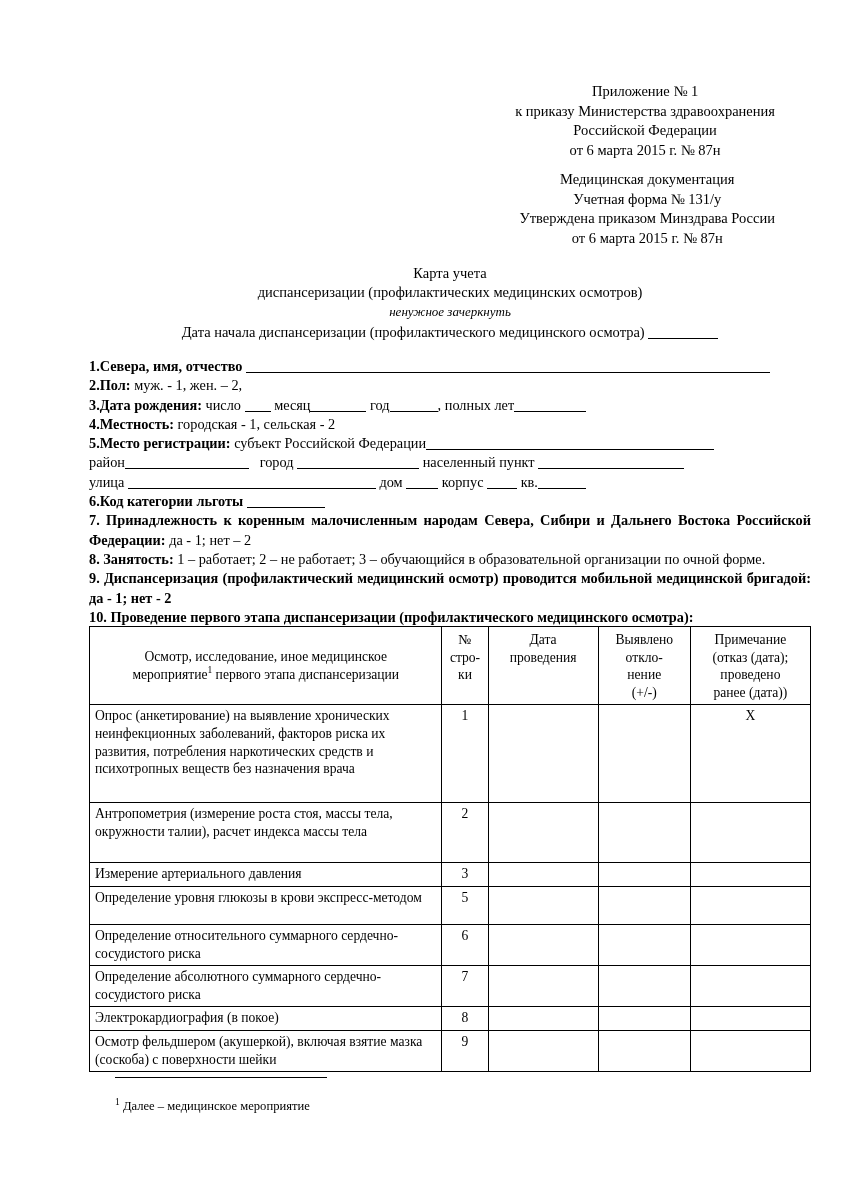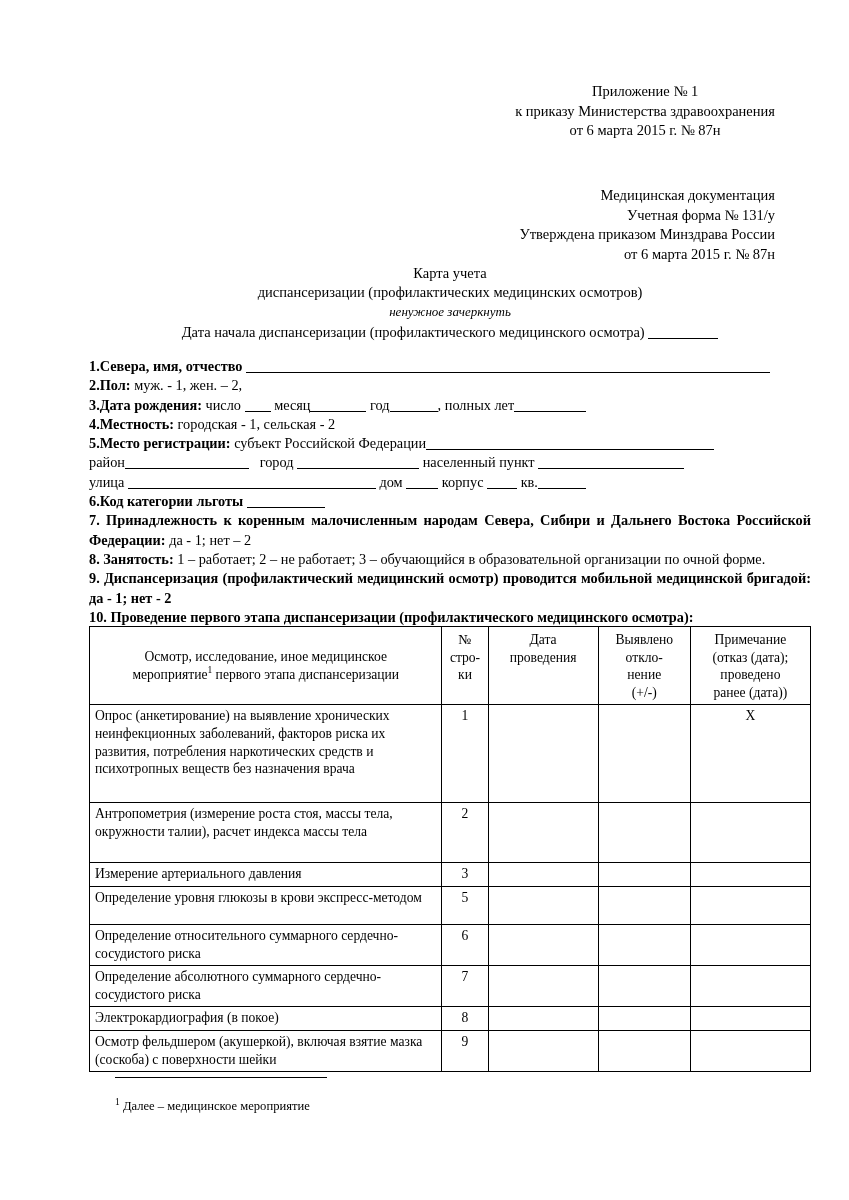--- a/index.html
+++ b/index.html
@@ -25,21 +25,21 @@
   
   .hdr-block {
     position: absolute;
     right: 74px;
     text-align: center;
     font-size: 14.5px;
     line-height: 19.5px;
     white-space: nowrap;
   }
   #hdr-appendix { top: 82px; }
-  #hdr-meddoc   { top: 186px; text-align: right; }
+  #hdr-meddoc   { top: 170px; }
   .hdr-line { display: block; }
 
   
   .title-wrap {
     position: absolute;
     top: 264px;
     left: 89px;
     width: 722px;
     text-align: center;
   }
@@ -145,20 +145,21 @@
   }
 </style>
 </head>
 <body>
 
 <div class="page">
 
   <div class="hdr-block" id="hdr-appendix">
     <span class="hdr-line">Приложение № 1</span>
     <span class="hdr-line">к приказу Министерства здравоохранения</span>
+    <span class="hdr-line">Российской Федерации</span>
     <span class="hdr-line">от 6 марта 2015 г. № 87н</span>
   </div>
 
   <div class="hdr-block" id="hdr-meddoc">
     <span class="hdr-line">Медицинская документация</span>
     <span class="hdr-line">Учетная форма № 131/у</span>
     <span class="hdr-line">Утверждена приказом Минздрава России</span>
     <span class="hdr-line">от 6 марта 2015 г. № 87н</span>
   </div>
 

